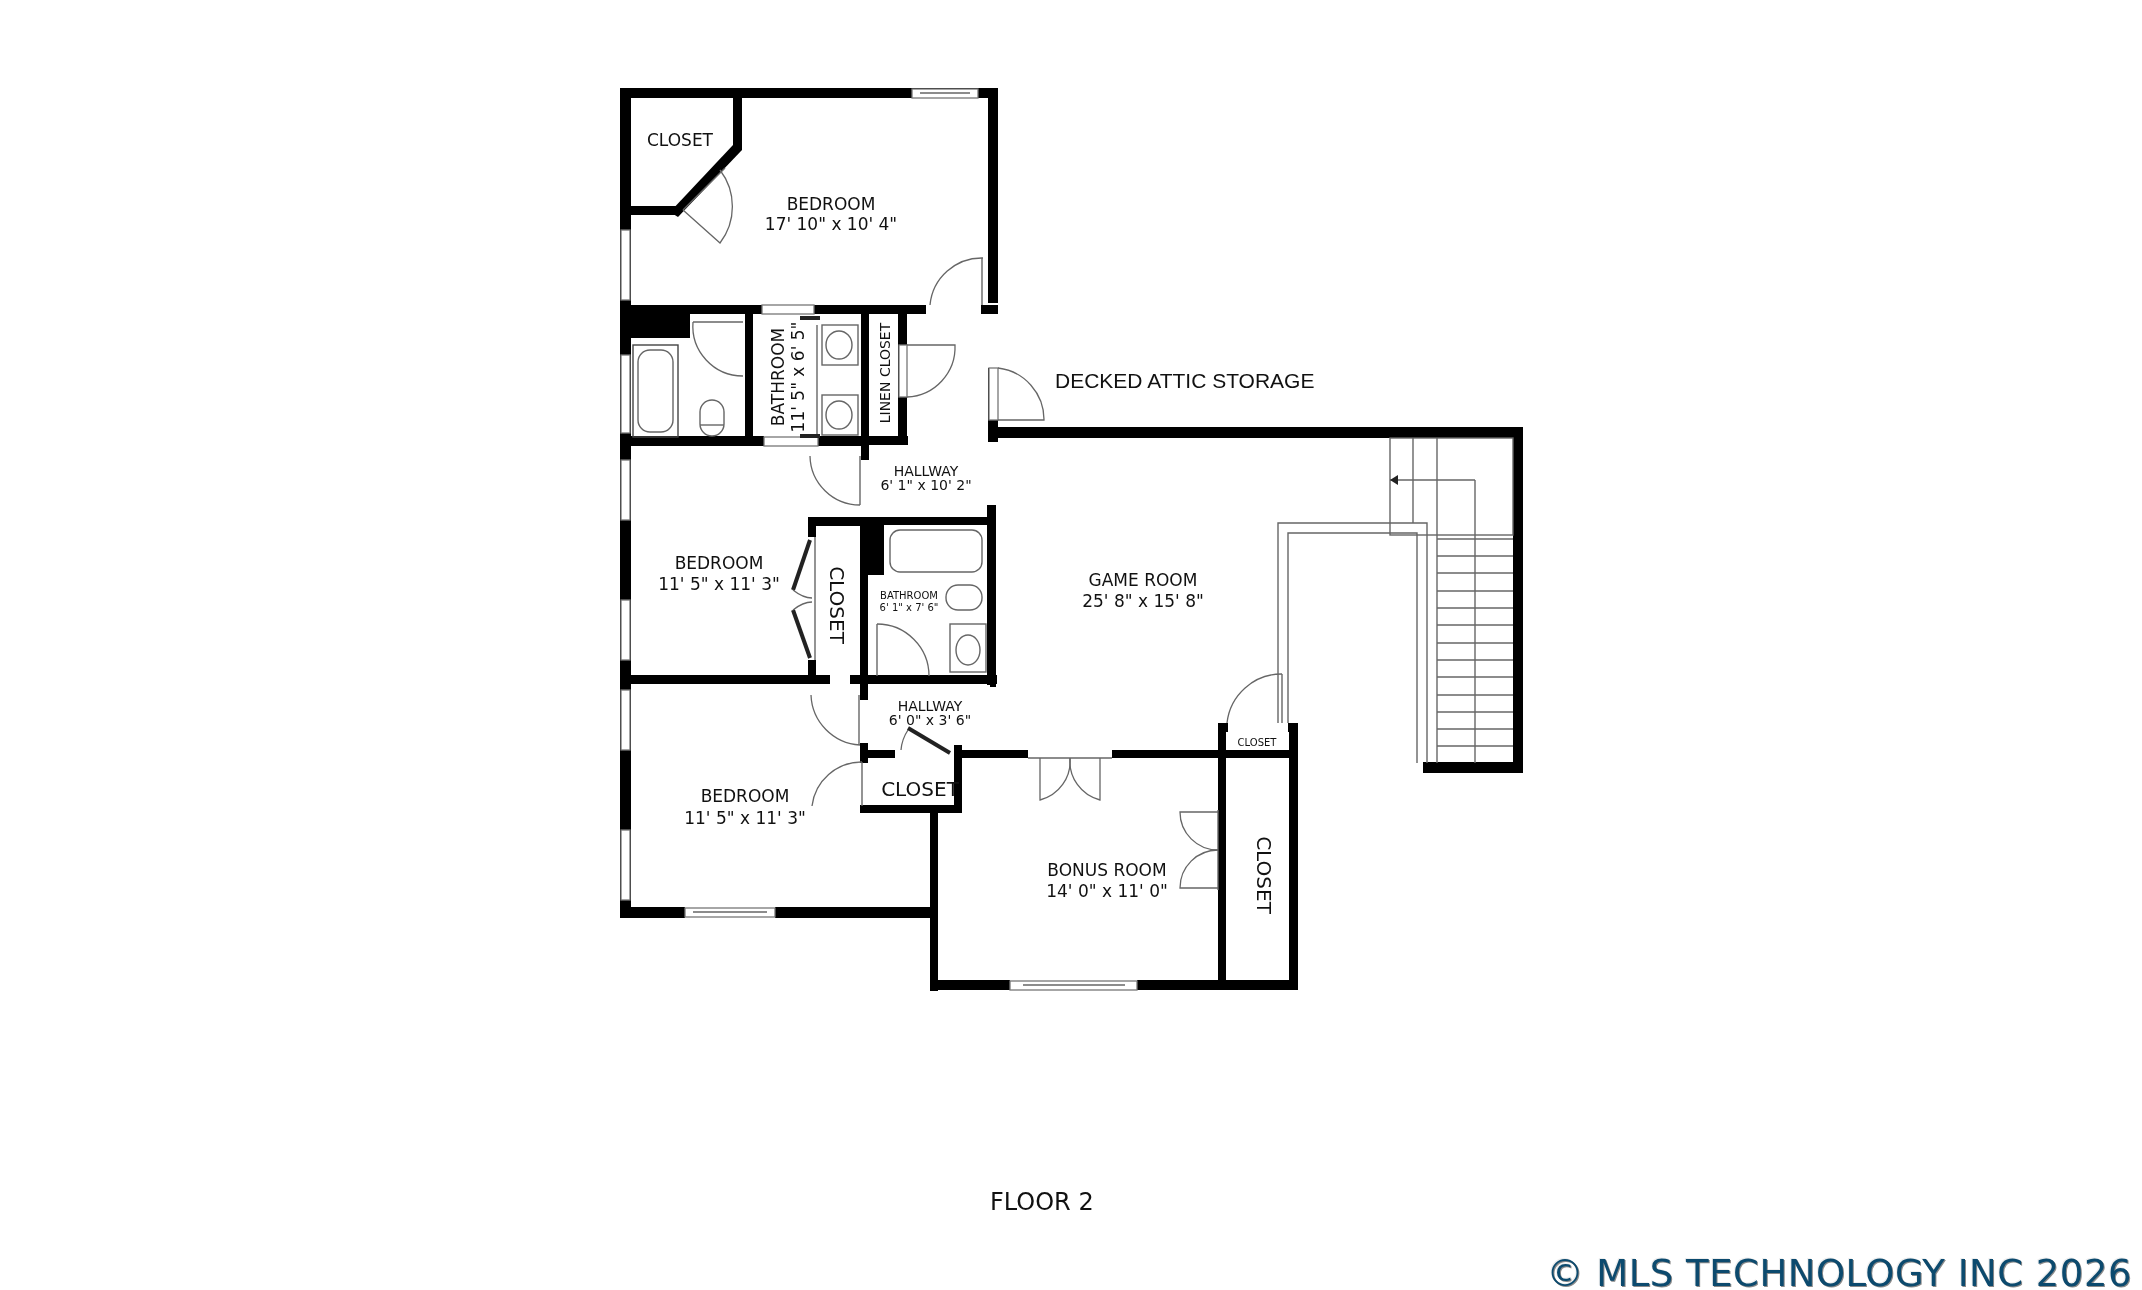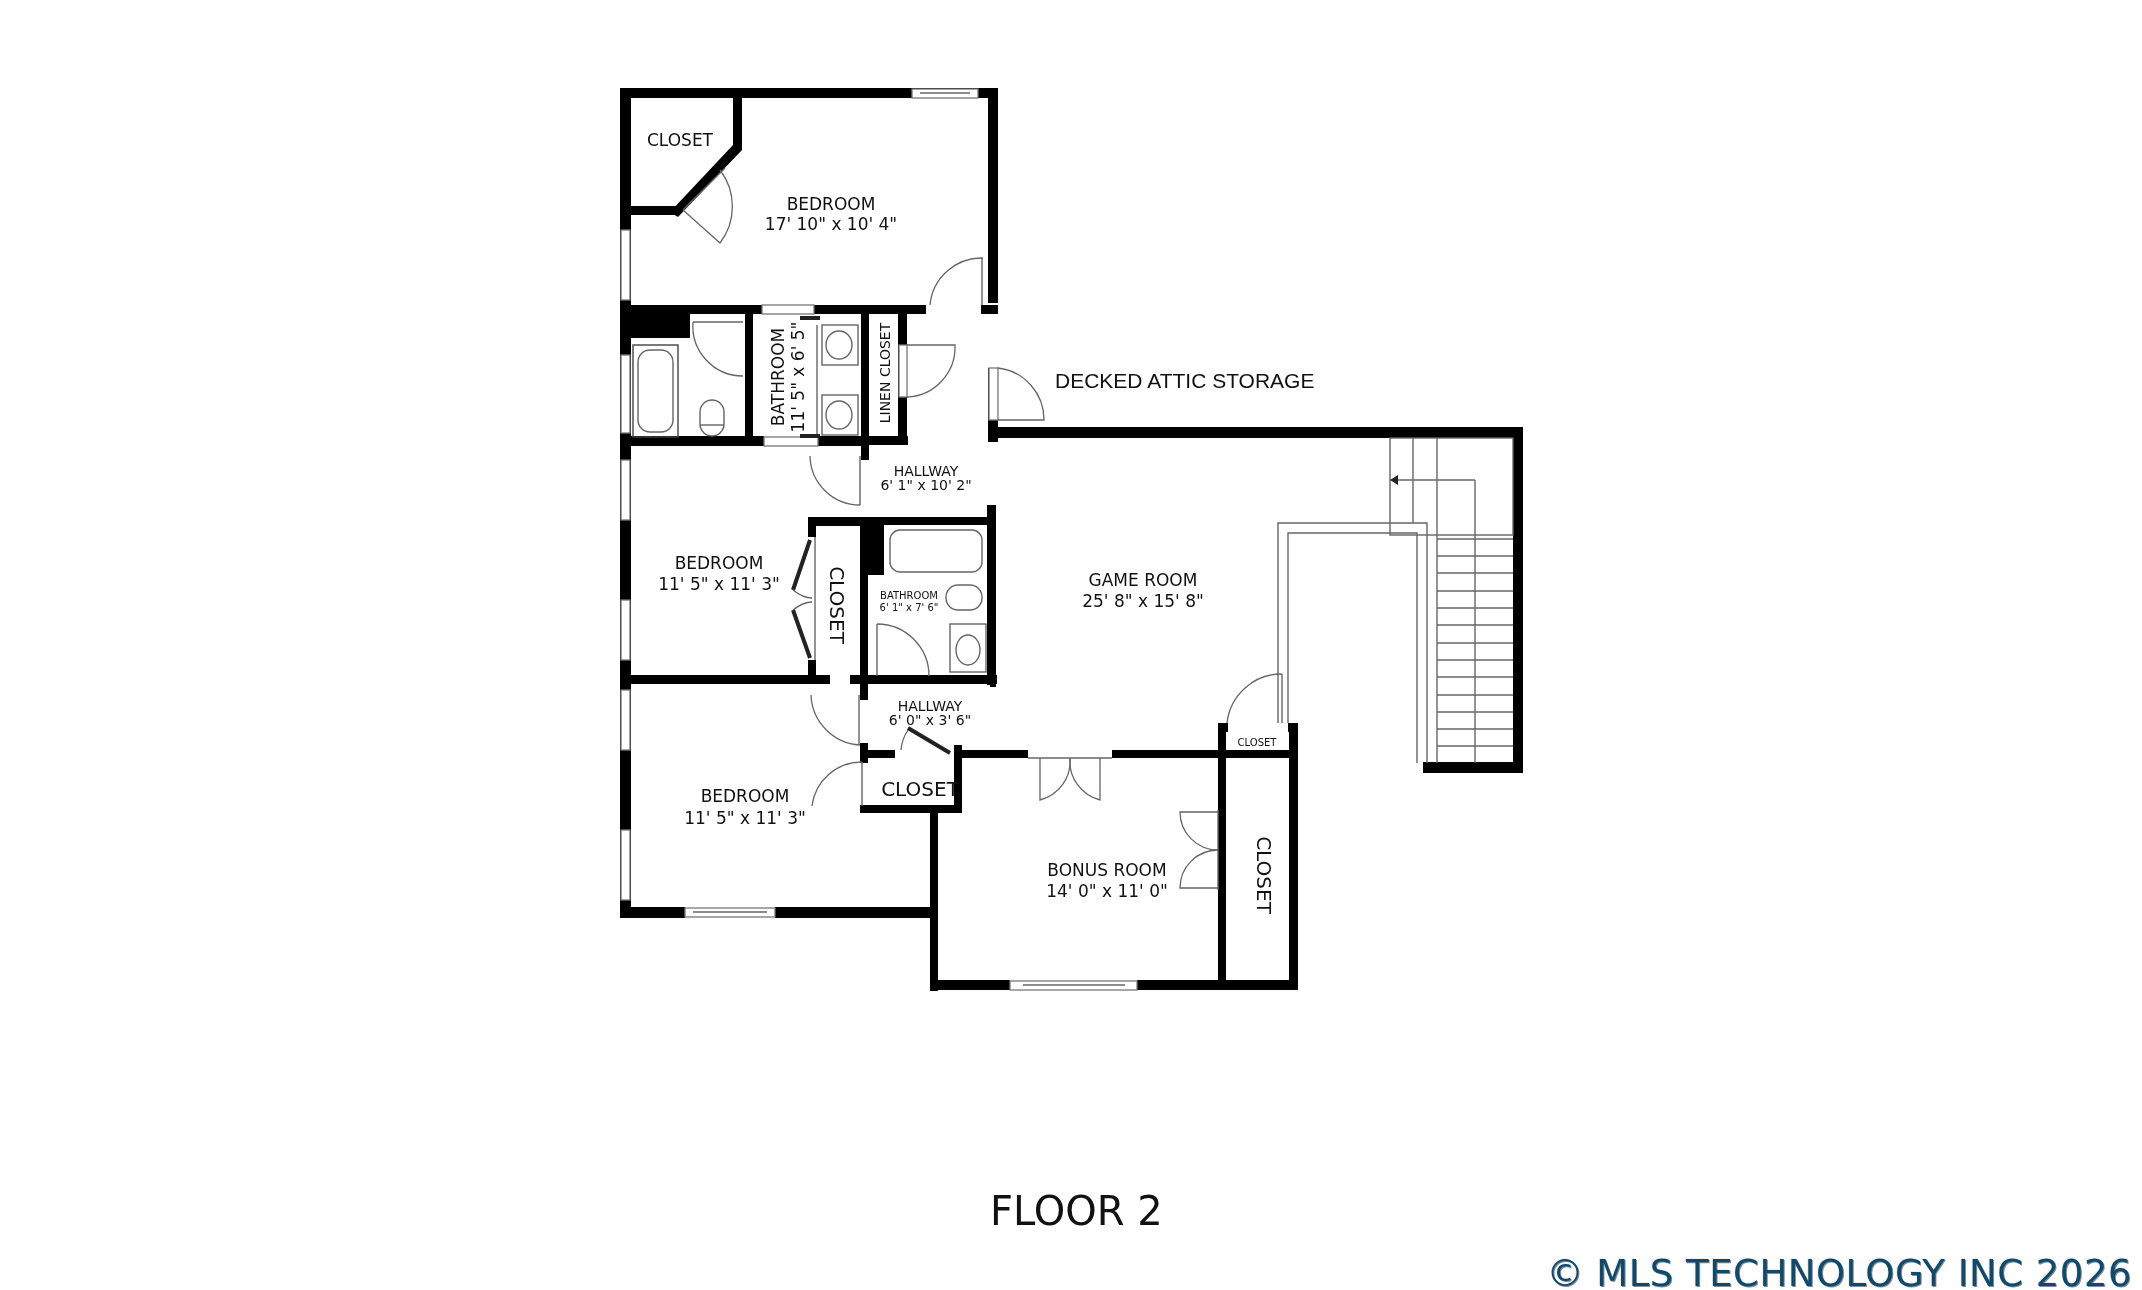--- a/index.html
+++ b/index.html
@@ -11,21 +11,21 @@
   .win { fill: #fff; stroke: #777; stroke-width: 1.3; }
   .swing { fill: none; stroke: #666; stroke-width: 1.3; }
   .leaf { stroke: #222; stroke-width: 4; }
   .marker { fill: #222; }
   .lbl { font-family: "DejaVu Sans", "Liberation Sans", sans-serif; fill: #111; text-anchor: middle; }
   .lbl-lg { font-size: 20px; }
   .lbl-md { font-size: 17px; }
   .lbl-sm { font-size: 14px; }
   .lbl-xs { font-size: 10px; }
   .lbl-attic { font-family: "Liberation Sans", sans-serif; font-size: 21px; fill: #111; text-anchor: start; }
-  .floor-title { position: absolute; left: 990px; top: 1188px; font-family: "DejaVu Sans", sans-serif; font-size: 40px; color: #111; }
+  .floor-title { position: absolute; left: 990px; top: 1188px; font-family: "DejaVu Sans", sans-serif; font-size: 24px; color: #111; }
   .copyright { position: absolute; right: 10px; top: 1252px; font-family: "DejaVu Sans", sans-serif; font-size: 37px; color: #0c4a6e; letter-spacing: 0.5px;
     text-shadow: 1px 1px 0 #8a8a8a, -1px -1px 0 #eee; }
 </style>
 </head>
 <body>
 
 <svg id="plan" viewBox="0 0 2142 1290" xmlns="http://www.w3.org/2000/svg">
 
   <g>
 

